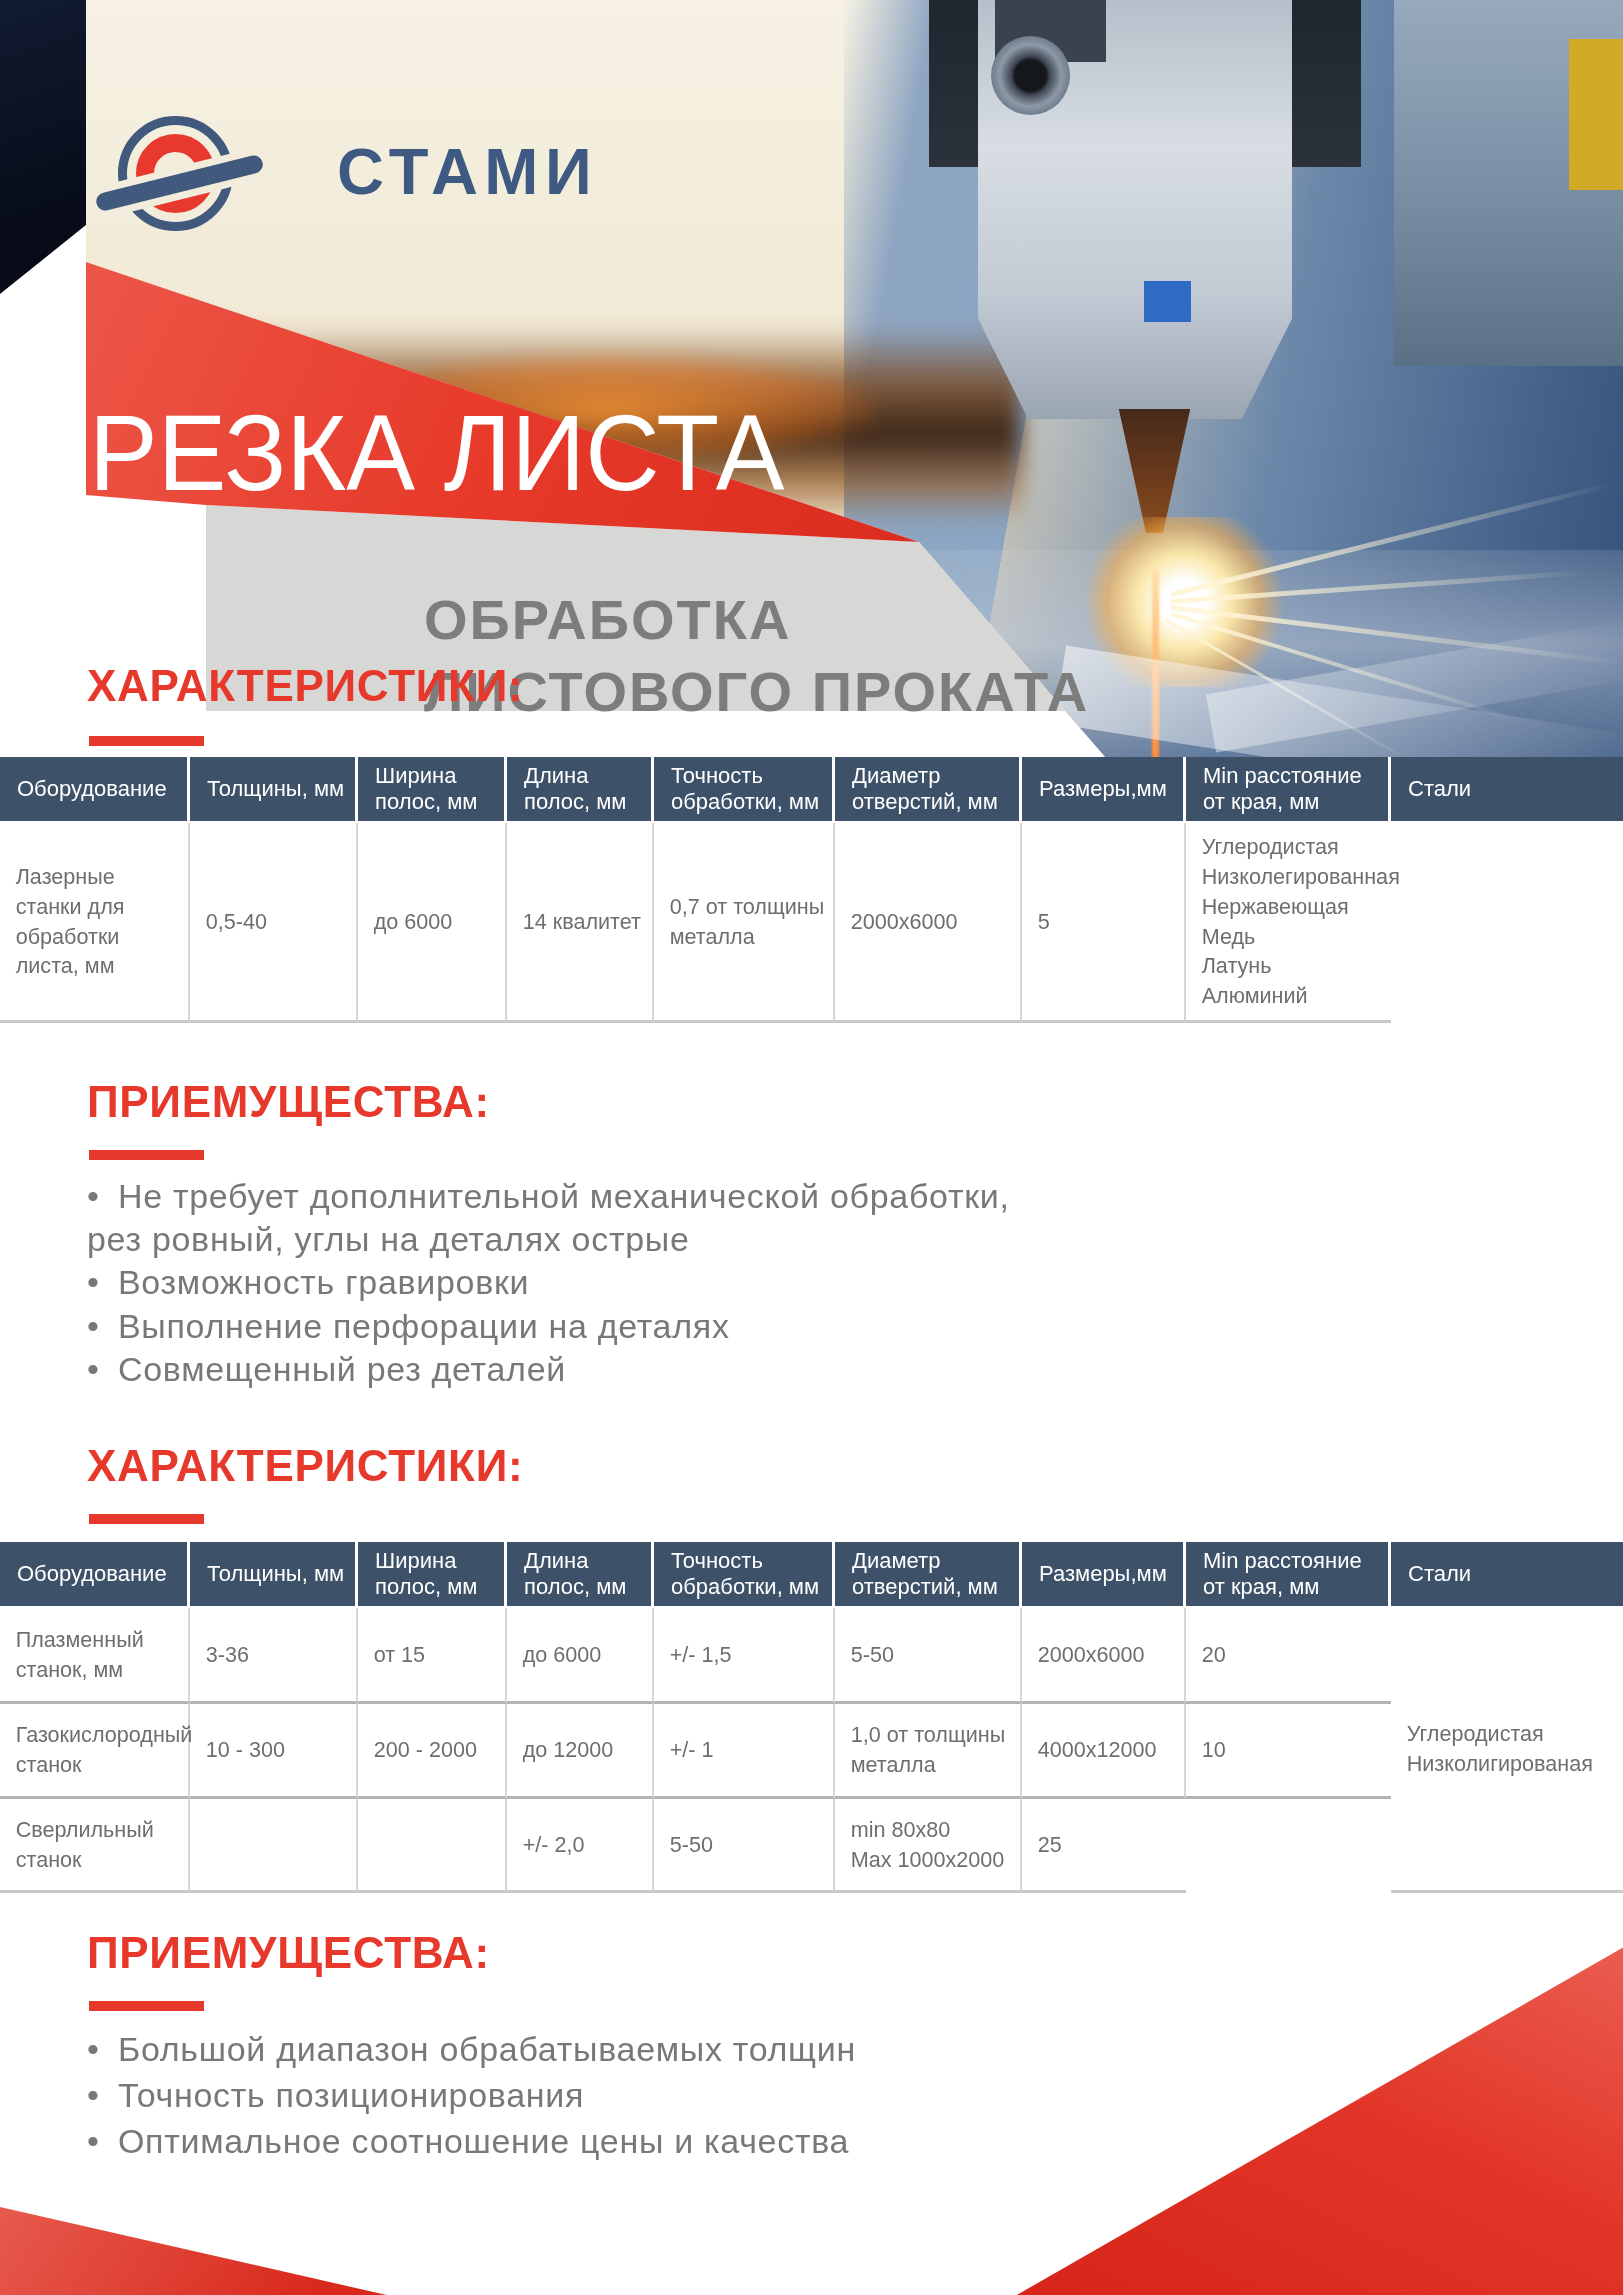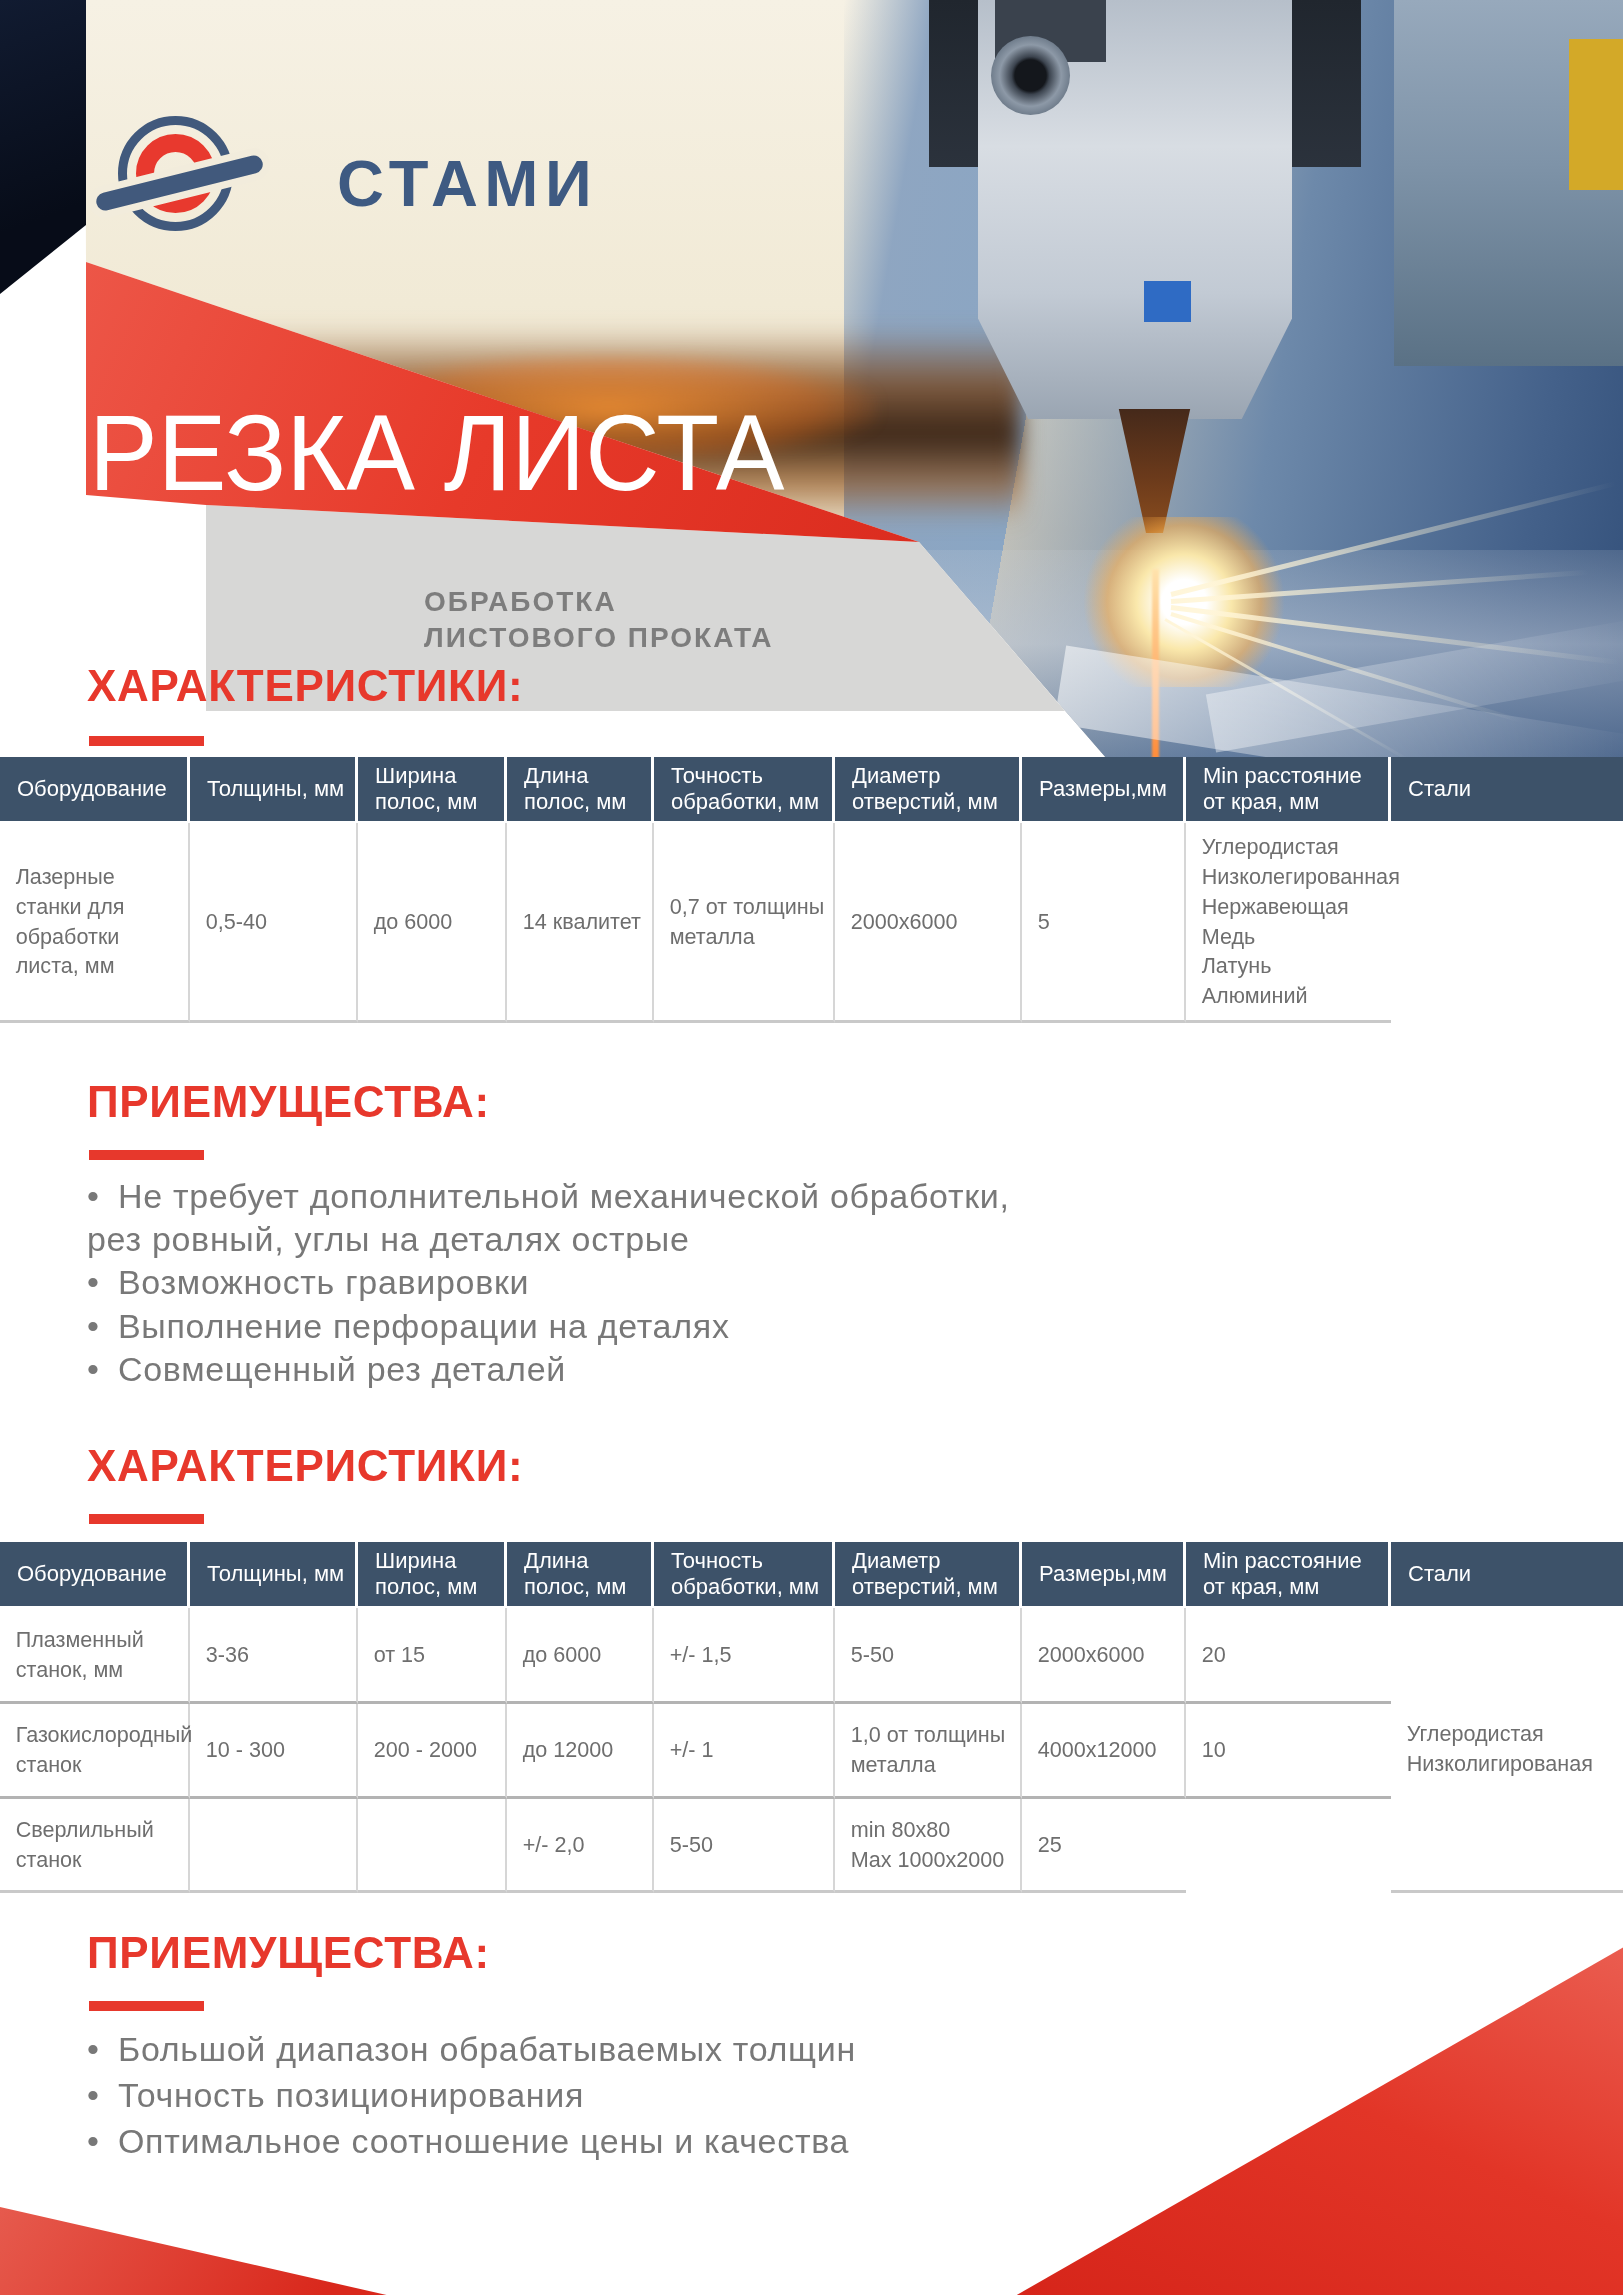--- a/index.html
+++ b/index.html
@@ -67,26 +67,26 @@
     background:linear-gradient(205deg,#ea5d50 0%,#e23527 45%,#d6251a 100%); }
 
   
   .logo { position:absolute; left:118px; top:116px; width:510px; height:118px; }
   .emblem { position:absolute; left:0; top:0; width:115px; height:115px; }
   .emblem .ring { position:absolute; inset:0; border-radius:50%; border:9.8px solid #41597c; }
   .emblem .redring { position:absolute; inset:17.7px; border-radius:50%; border:18.3px solid #e8392e; }
   .emblem .swoosh { position:absolute; left:-23.6px; top:58px; width:171px; height:17.7px; border-radius:9.2px;
     background:#41597c; transform:rotate(-14deg); box-shadow:0 0 0 7.2px #f2ecdc; }
   .brand-text { position:absolute; left:219px; top:18.3px; font-size:65px; font-weight:bold;
-    color:#3e5a82; letter-spacing:6.5px;margin-top:12px; }
+    color:#3e5a82; letter-spacing:6.5px; }
 
   
   .hero-title { position:absolute; left:89px; top:400px; font-size:103px; line-height:1;
     color:#ffffff; font-weight:400; letter-spacing:0; z-index:5; transform:scaleY(1.04); transform-origin:top left; }
-  .hero-subtitle { position:absolute; left:424px; top:584px; font-size:28px; font-weight:bold;
+  .hero-subtitle { position:absolute; left:424px; top:584px; font-size:56px; font-weight:bold;
     color:#7d7d7d; letter-spacing:2px; line-height:1.28; z-index:5; }
 
   
   .sec-heading { position:absolute; left:87px; font-size:44px; font-weight:bold; color:#e7382c; letter-spacing:0.7px; z-index:6; }
   .underline { position:absolute; left:89px; width:115px; height:9.8px; background:#e7382c; z-index:6; }
   .h-specs1 { top:661px; } .u-specs1 { top:736px; }
   .h-adv1  { top:1077px; } .u-adv1  { top:1150px; }
   .h-specs2 { top:1441px; } .u-specs2 { top:1514px; }
   .h-adv2  { top:1928px; } .u-adv2  { top:2001px; }
 

